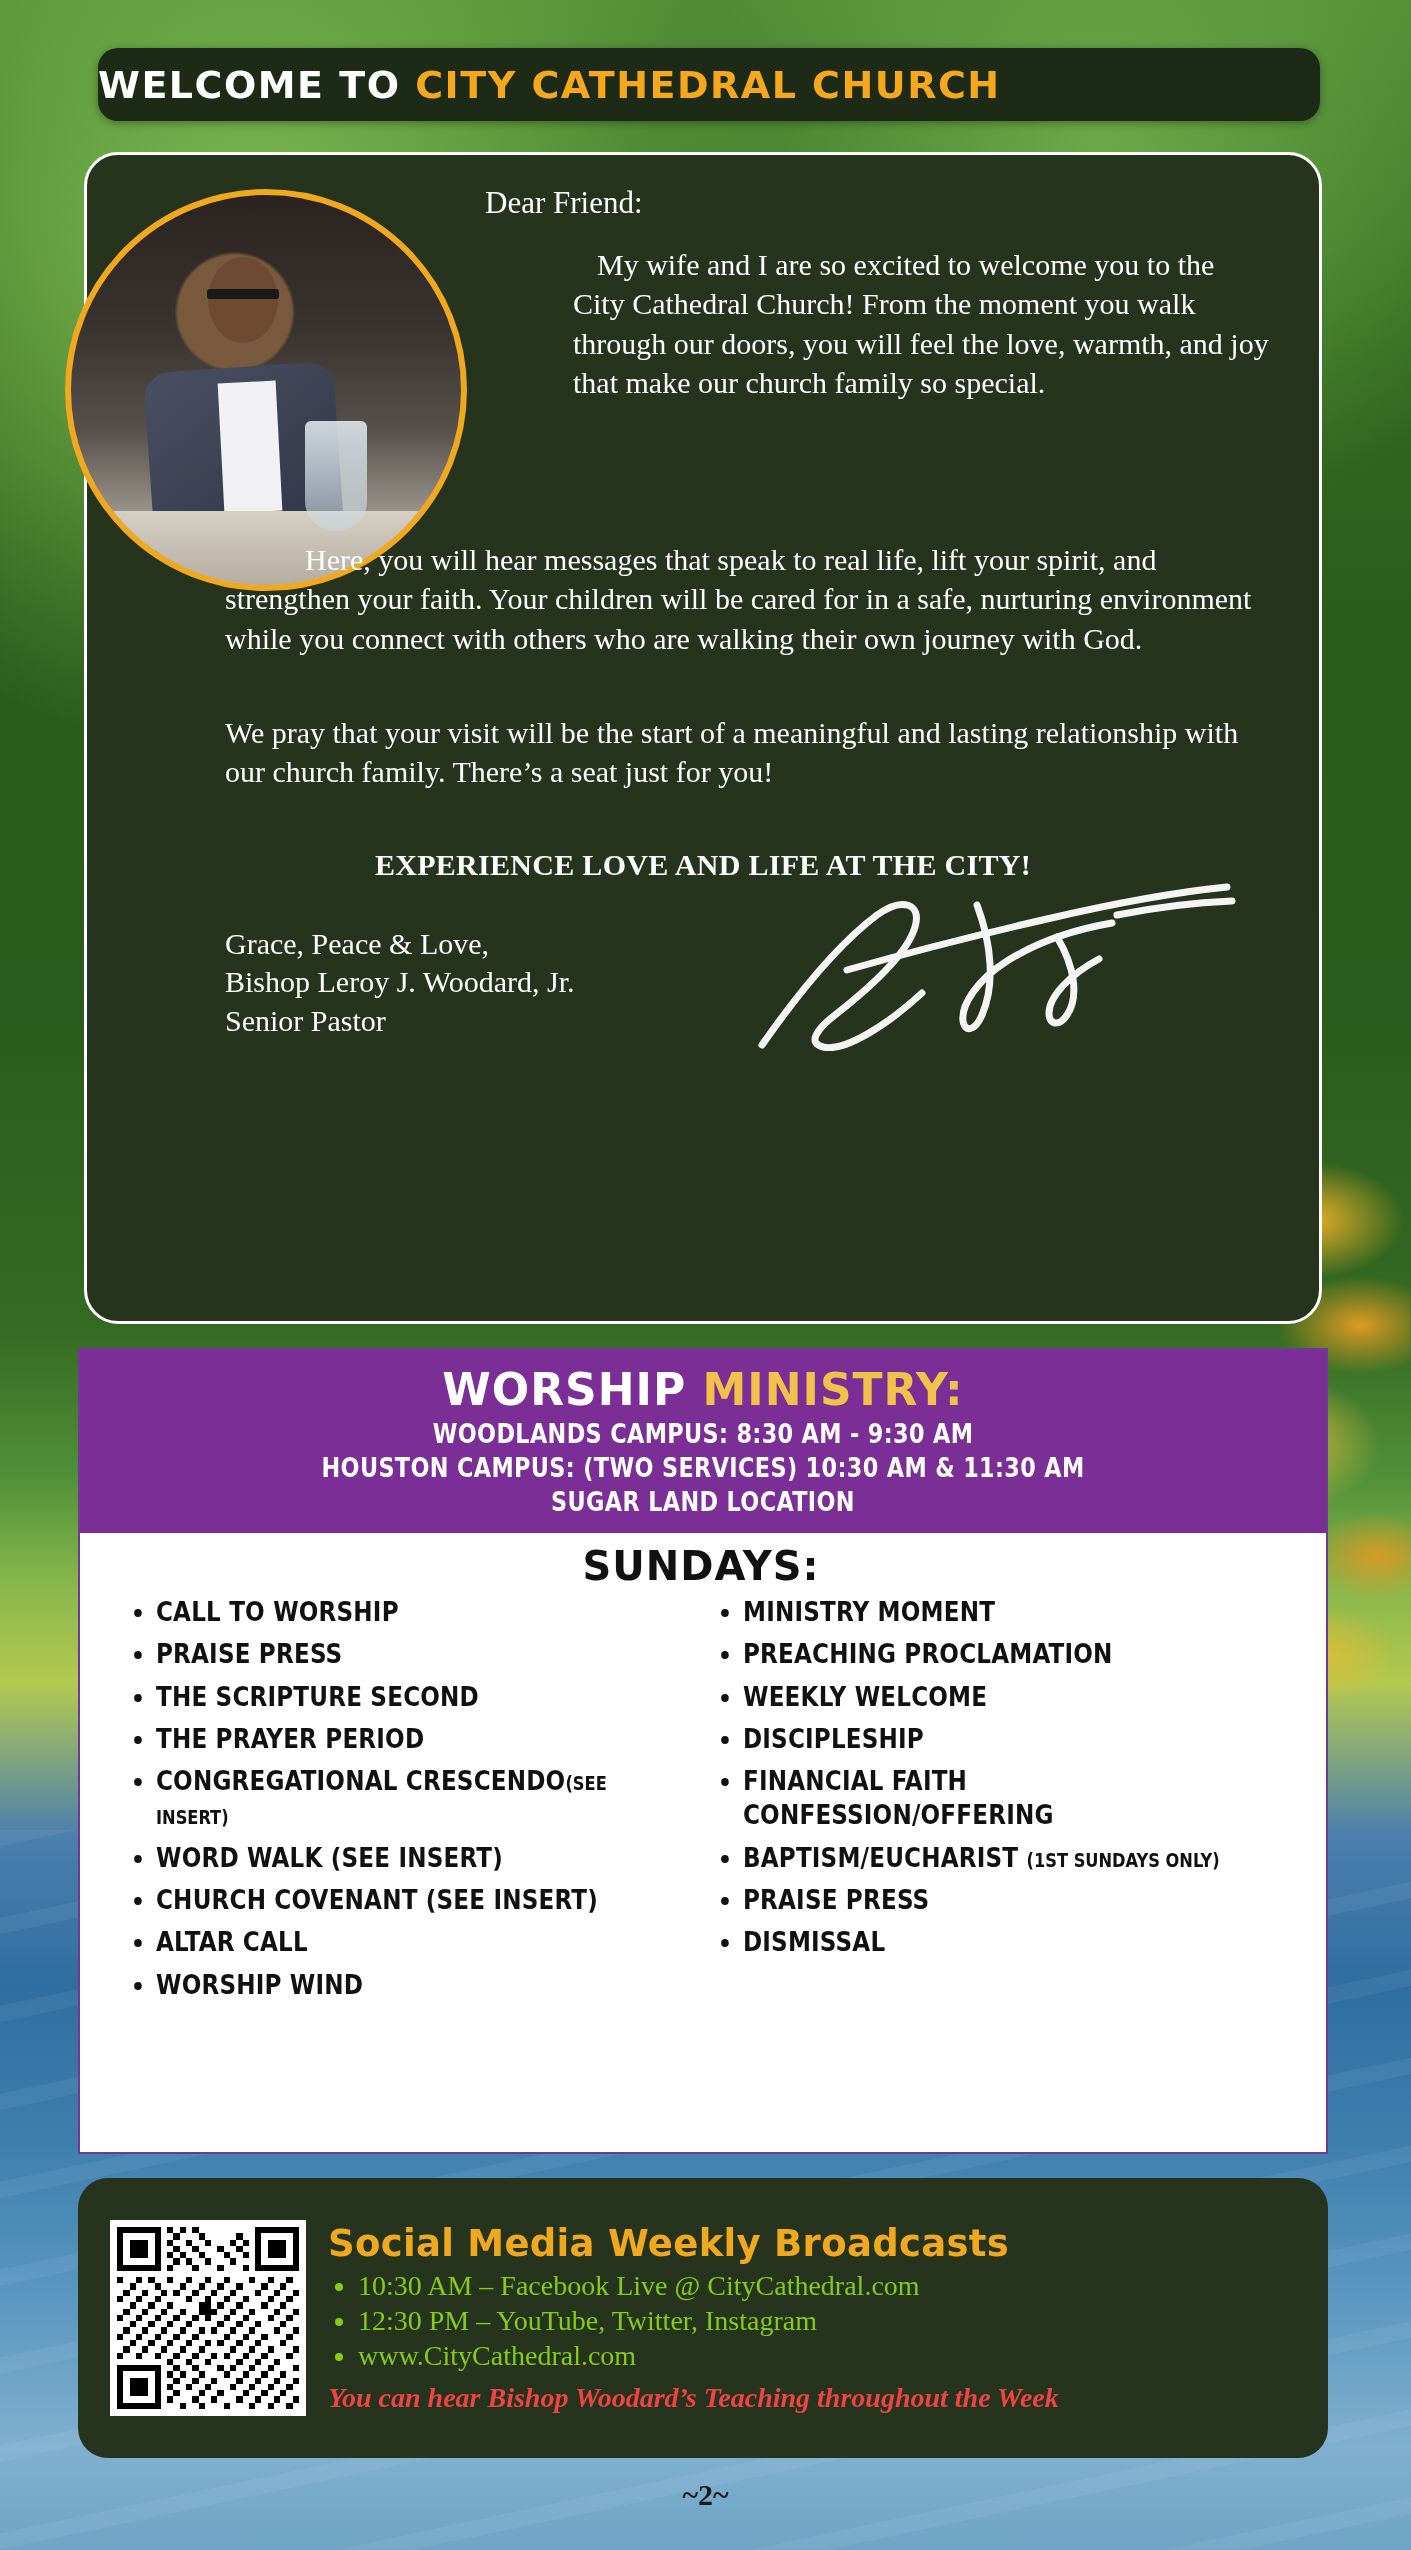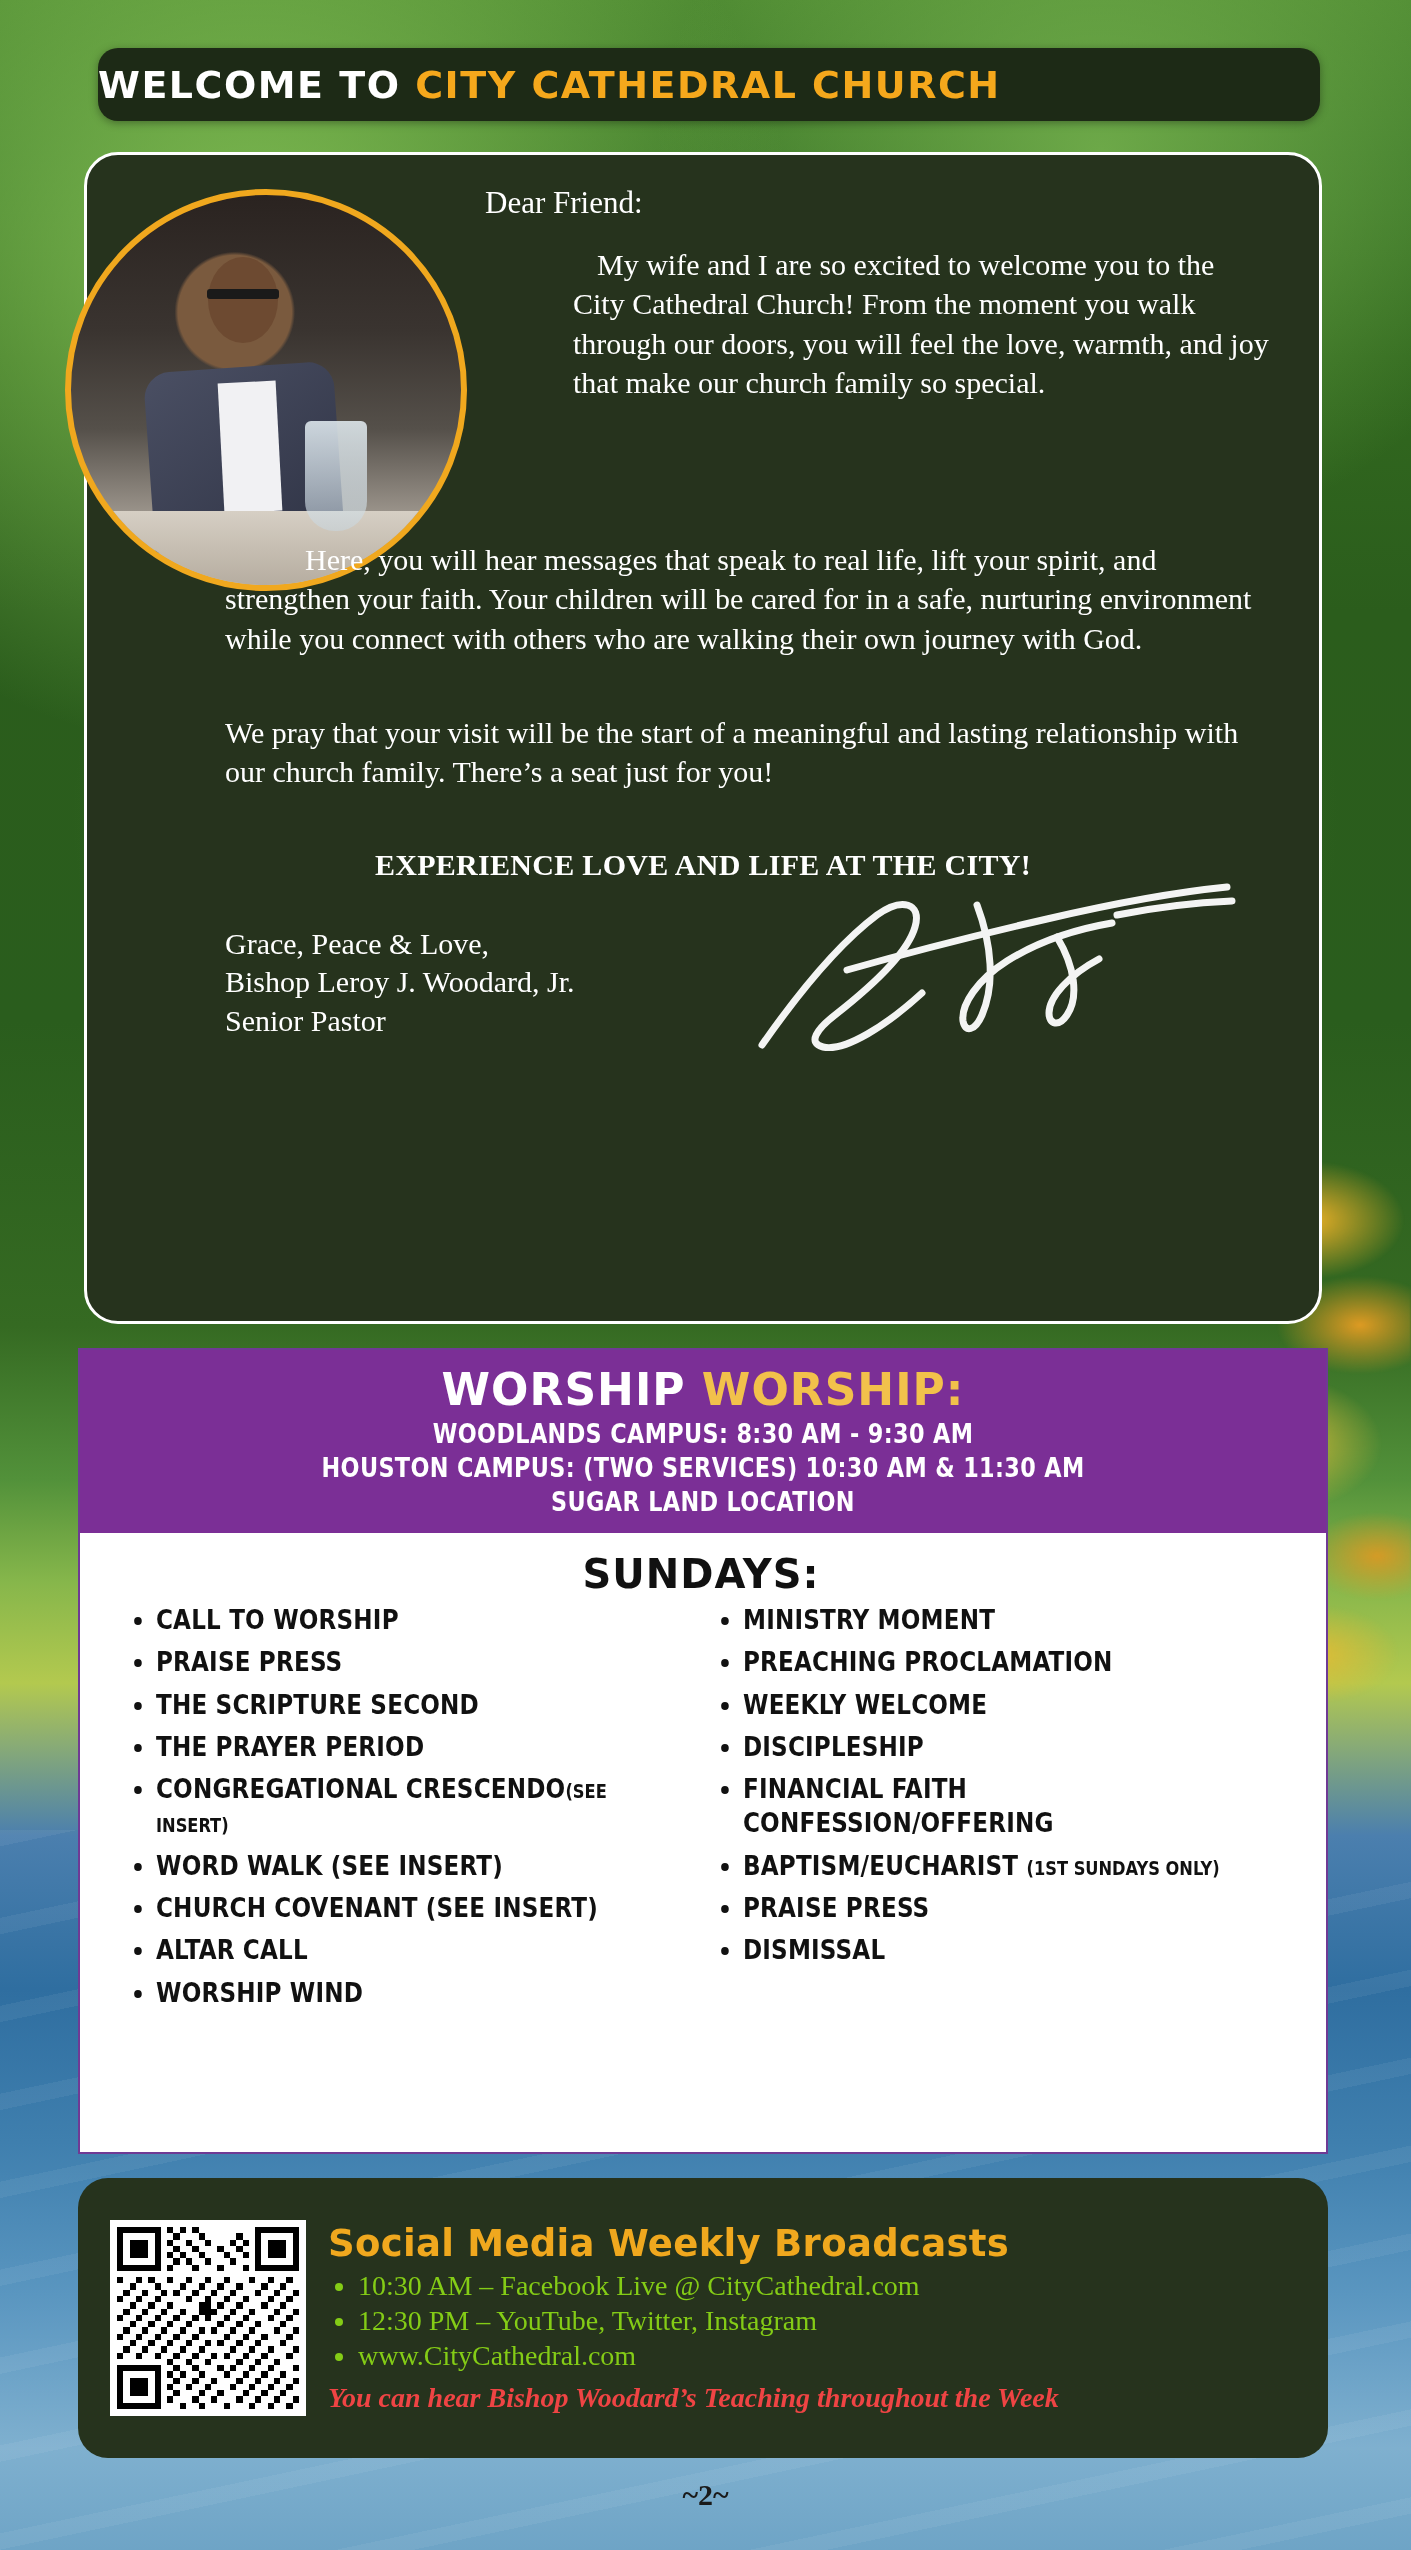--- a/index.html
+++ b/index.html
@@ -236,21 +236,20 @@
     transform: scaleX(0.92);
   }
   .sundays {
     text-align: center;
     font-family: "DejaVu Sans", sans-serif;
     font-weight: bold;
     font-size: 40px;
     color: #111111;
     letter-spacing: 1px;
     padding: 10px 4px 6px 0;
-    margin-top: 8px;
   }
   .service-cols {
     display: flex;
     padding: 0 30px 18px 42px;
   }
   .service-col {
     flex: 1;
   }
   .service-col ul {
     margin: 0;
@@ -380,21 +379,21 @@
           <path d="M250,30 C265,70 268,110 255,140 C248,156 238,158 236,146 C234,130 250,105 280,86 C312,66 350,54 385,48"></path>
           <path d="M330,62 C348,92 352,122 340,140 C332,152 322,150 322,138 C322,122 342,100 372,84"></path>
           <path d="M390,40 C420,34 460,28 505,26"></path>
         </g>
       </svg>
     </div>
   </div>
 
   <div class="worship">
     <div class="worship-head">
-      <div class="worship-title"><span>WORSHIP</span><span class="fc"> WORSHIP:</span></div>
+      <div class="worship-title"><span>WORSHIP</span><span class="fc"> MINISTRY:</span></div>
       <div class="worship-line">WOODLANDS CAMPUS:  8:30 AM - 9:30 AM</div>
       <div class="worship-line">HOUSTON CAMPUS:  (TWO SERVICES) 10:30 AM &amp; 11:30 AM</div>
       <div class="worship-line">SUGAR LAND LOCATION</div>
     </div>
 
     <div class="sundays">SUNDAYS:</div>
 
     <div class="service-cols">
       <div class="service-col">
         <ul>

